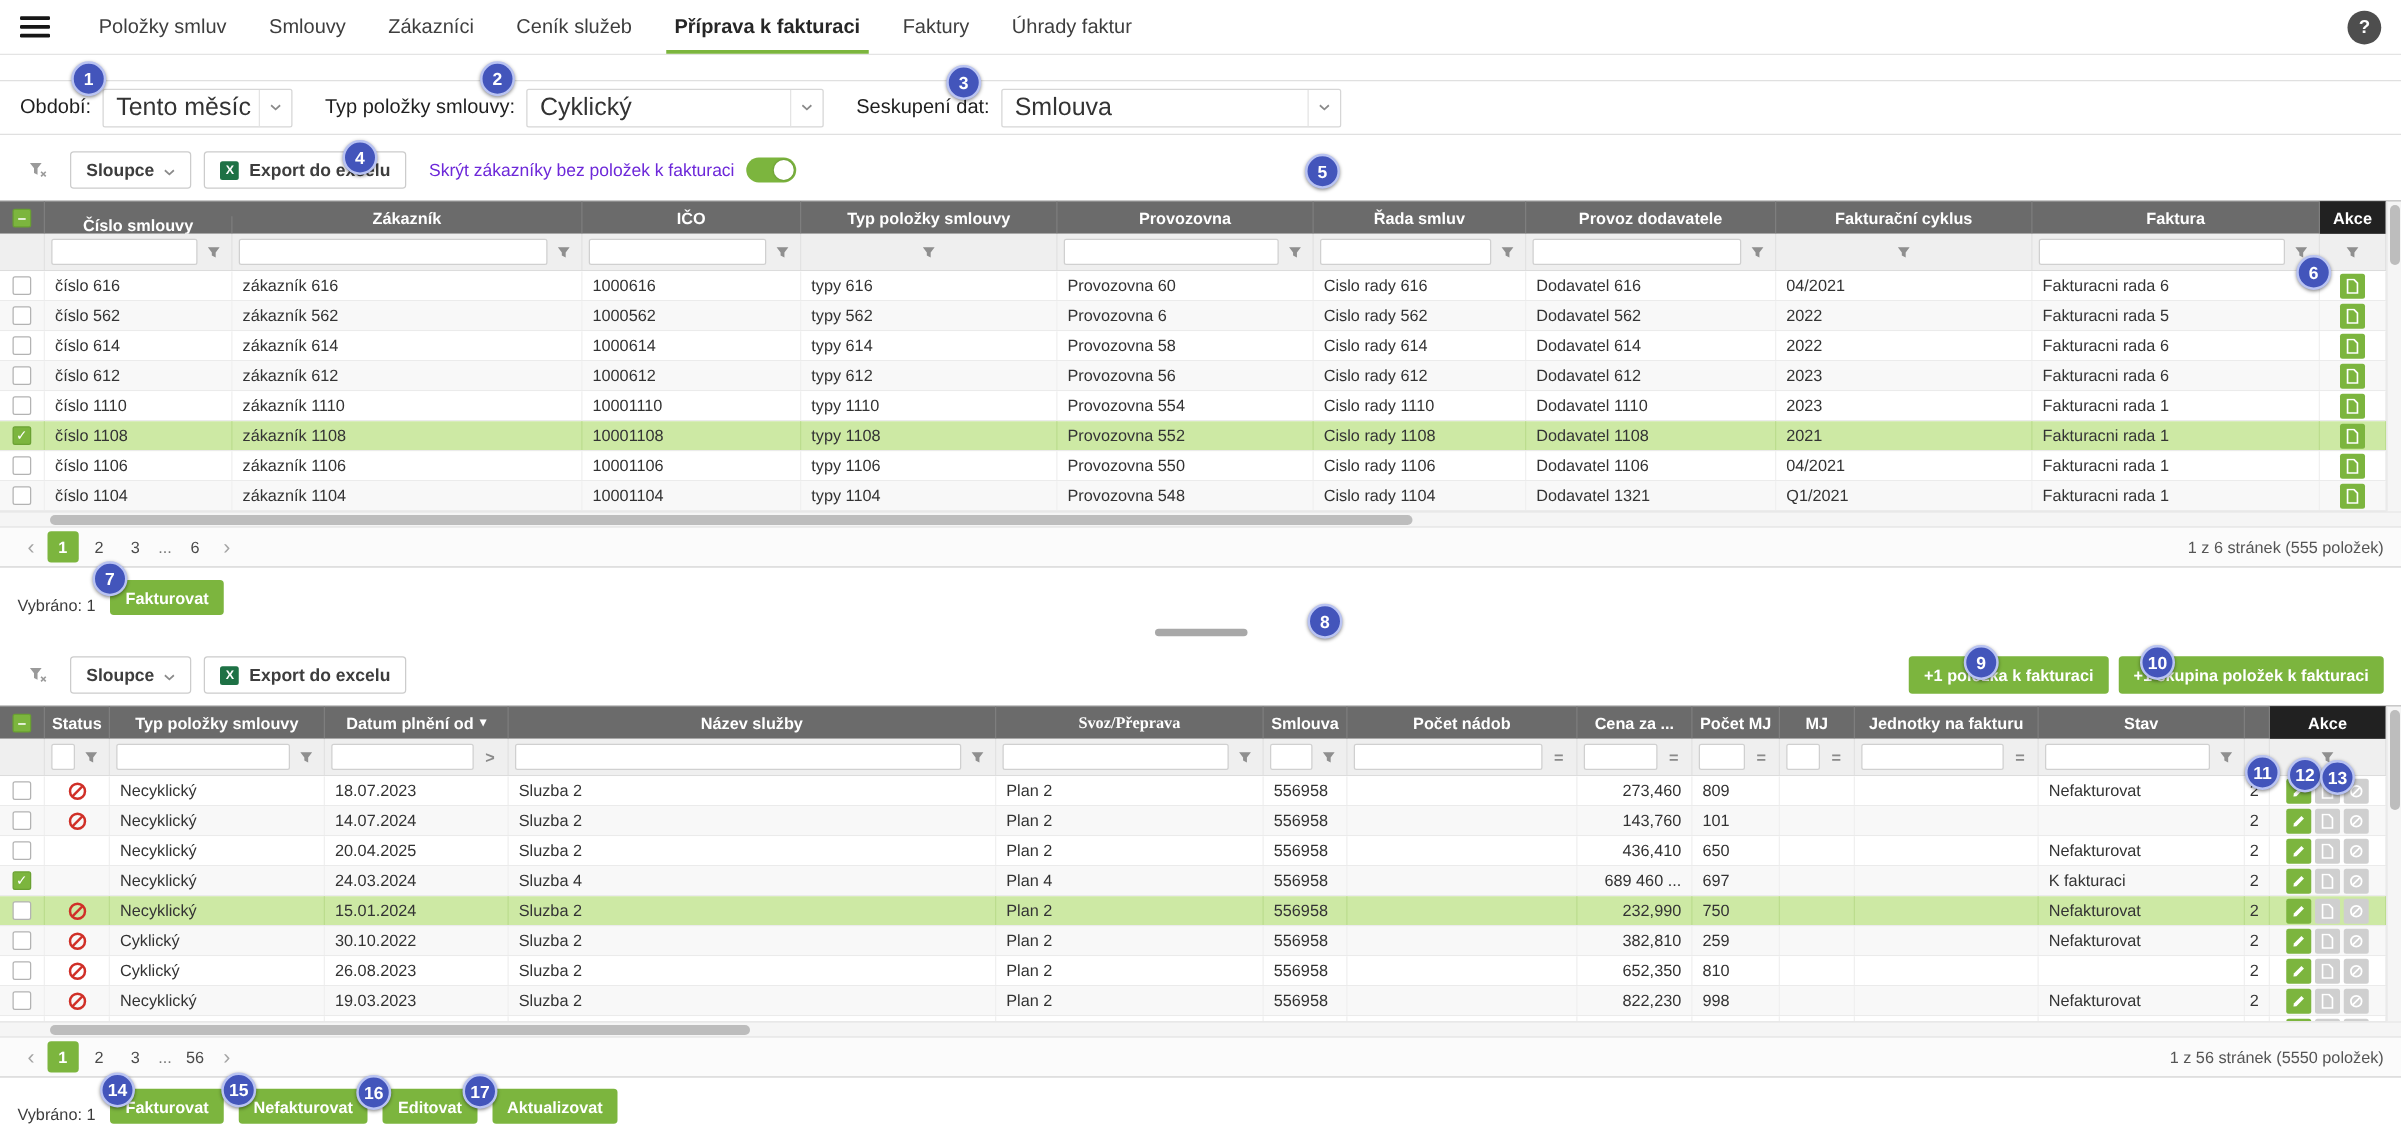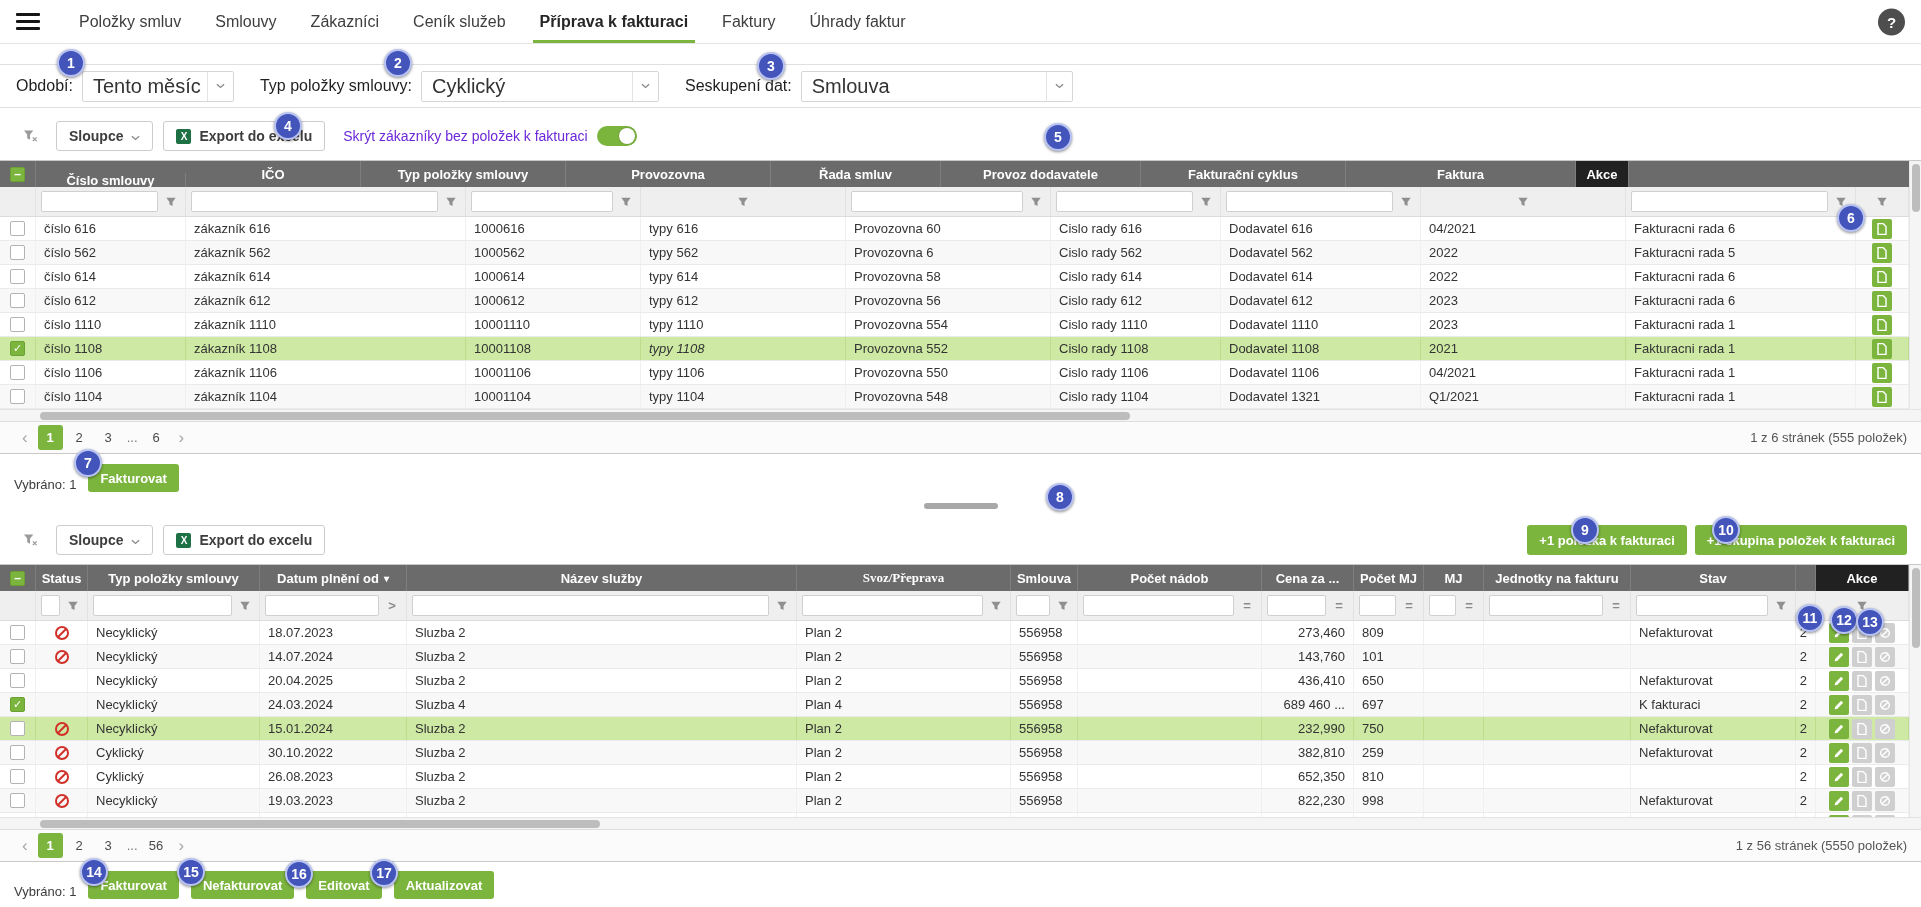--- a/index.html
+++ b/index.html
@@ -171,20 +171,21 @@
         </span>
     </div>
   </section>
 
   <section class="grid" id="grid1">
     <div class="g-head" id="g1-head">
         <div class="g-hcell cbcell" style="width: 36px;">
           <span class="cb minus">–</span>
         </div>
         <div class="g-hcell" style="width: 150px; margin-top: 12px;">Číslo smlouvy</div>
+        <div class="g-hcell" style="width: 280px;">Zákazník</div>
         <div class="g-hcell" style="width: 175px;">IČO</div>
         <div class="g-hcell" style="width: 205px;">Typ položky smlouvy</div>
         <div class="g-hcell" style="width: 205px;">Provozovna</div>
         <div class="g-hcell" style="width: 170px;">Řada smluv</div>
         <div class="g-hcell" style="width: 200px;">Provoz dodavatele</div>
         <div class="g-hcell" style="width: 205px;">Fakturační cyklus</div>
         <div class="g-hcell" style="width: 230px;">Faktura</div>
         <div class="g-hcell dark" style="width: 53px;">Akce</div>
       </div>
     <div class="g-filter" id="g1-filter">
@@ -373,21 +374,21 @@
             </span>
           </div>
         </div>
         <div class="g-row sel">
           <div class="g-cell cbcell" style="width: 36px;">
             <span class="cb checked">✓</span>
           </div>
           <div class="g-cell" style="width: 150px;">číslo 1108</div>
           <div class="g-cell" style="width: 280px;">zákazník 1108</div>
           <div class="g-cell" style="width: 175px;">10001108</div>
-          <div class="g-cell" style="width: 205px; font-style: italic;">typy 1108</div>
+          <div class="g-cell" style="width: 205px;">typy 1108</div>
           <div class="g-cell" style="width: 205px;">Provozovna 552</div>
           <div class="g-cell" style="width: 170px;">Cislo rady 1108</div>
           <div class="g-cell" style="width: 200px;">Dodavatel 1108</div>
           <div class="g-cell" style="width: 205px;">2021</div>
           <div class="g-cell" style="width: 230px;">Fakturacni rada 1</div>
           <div class="g-cell c akce" style="width: 53px;">
             <span class="abtn green">
               <svg width="10" height="12" viewBox="0 0 10 12">
                 <path d="M1 .5h5L9 3.5v8H1z" fill="none" stroke="#fff" stroke-width="1.4"></path>
               </svg>

